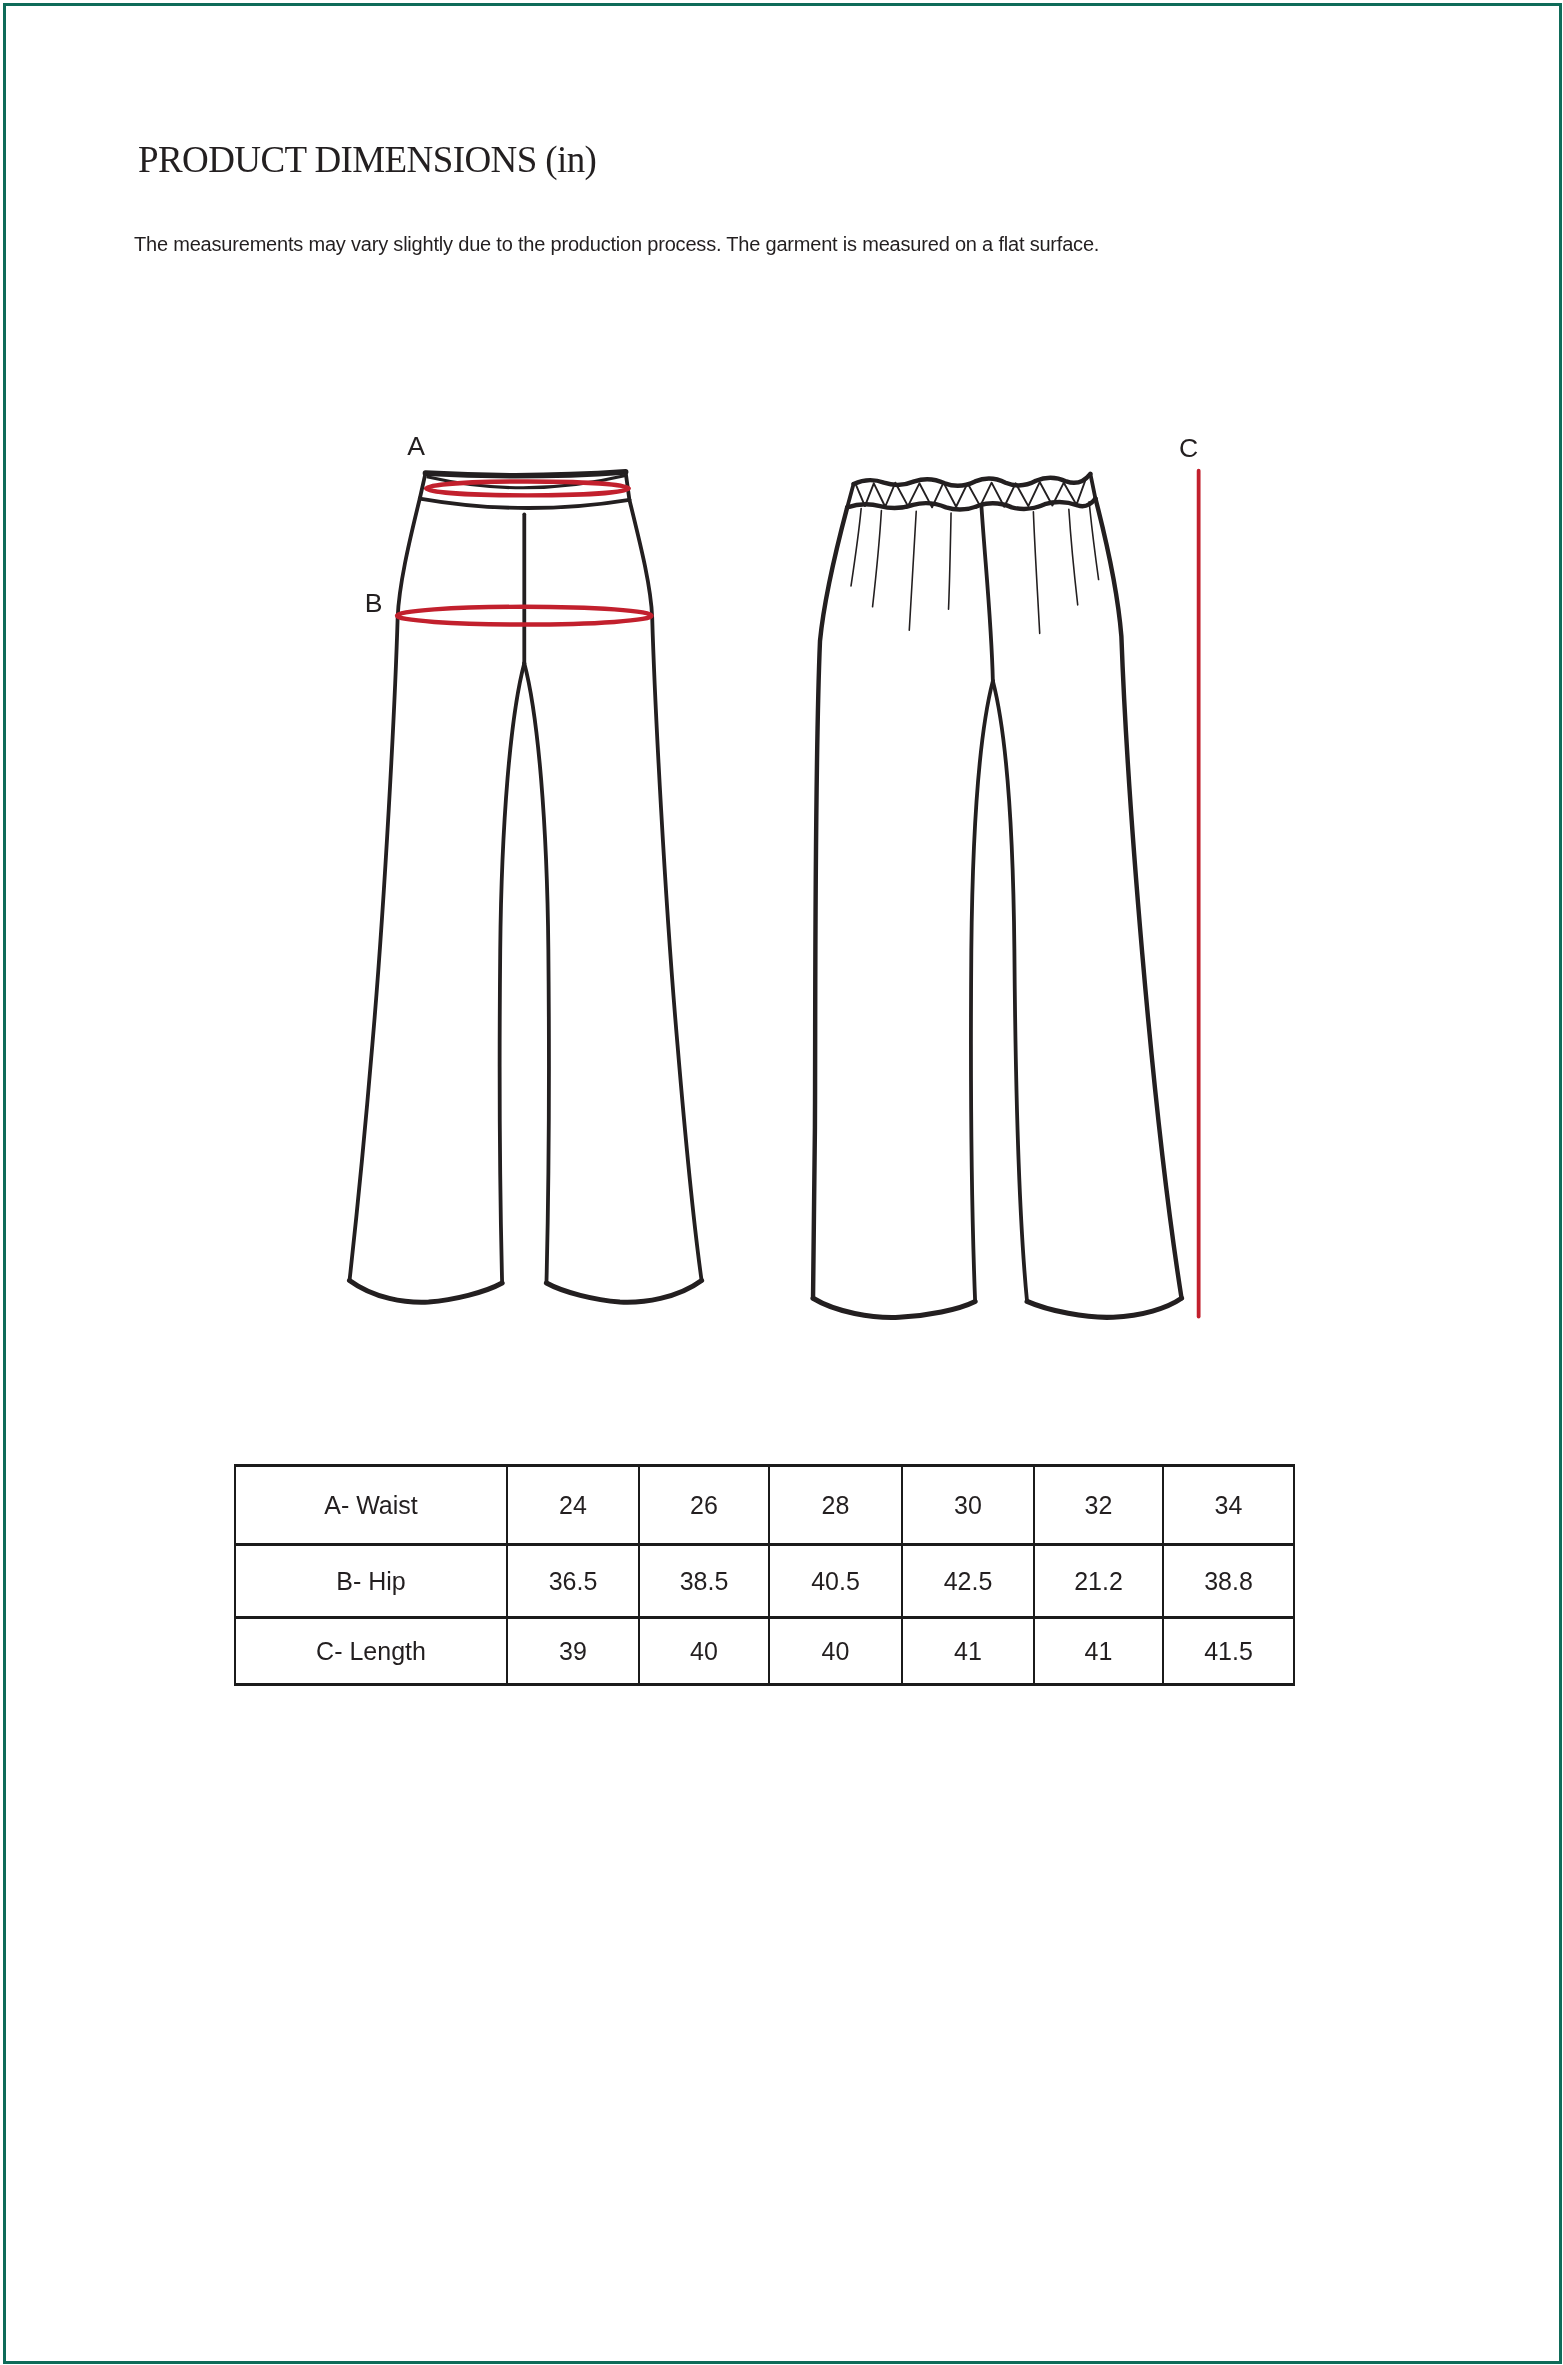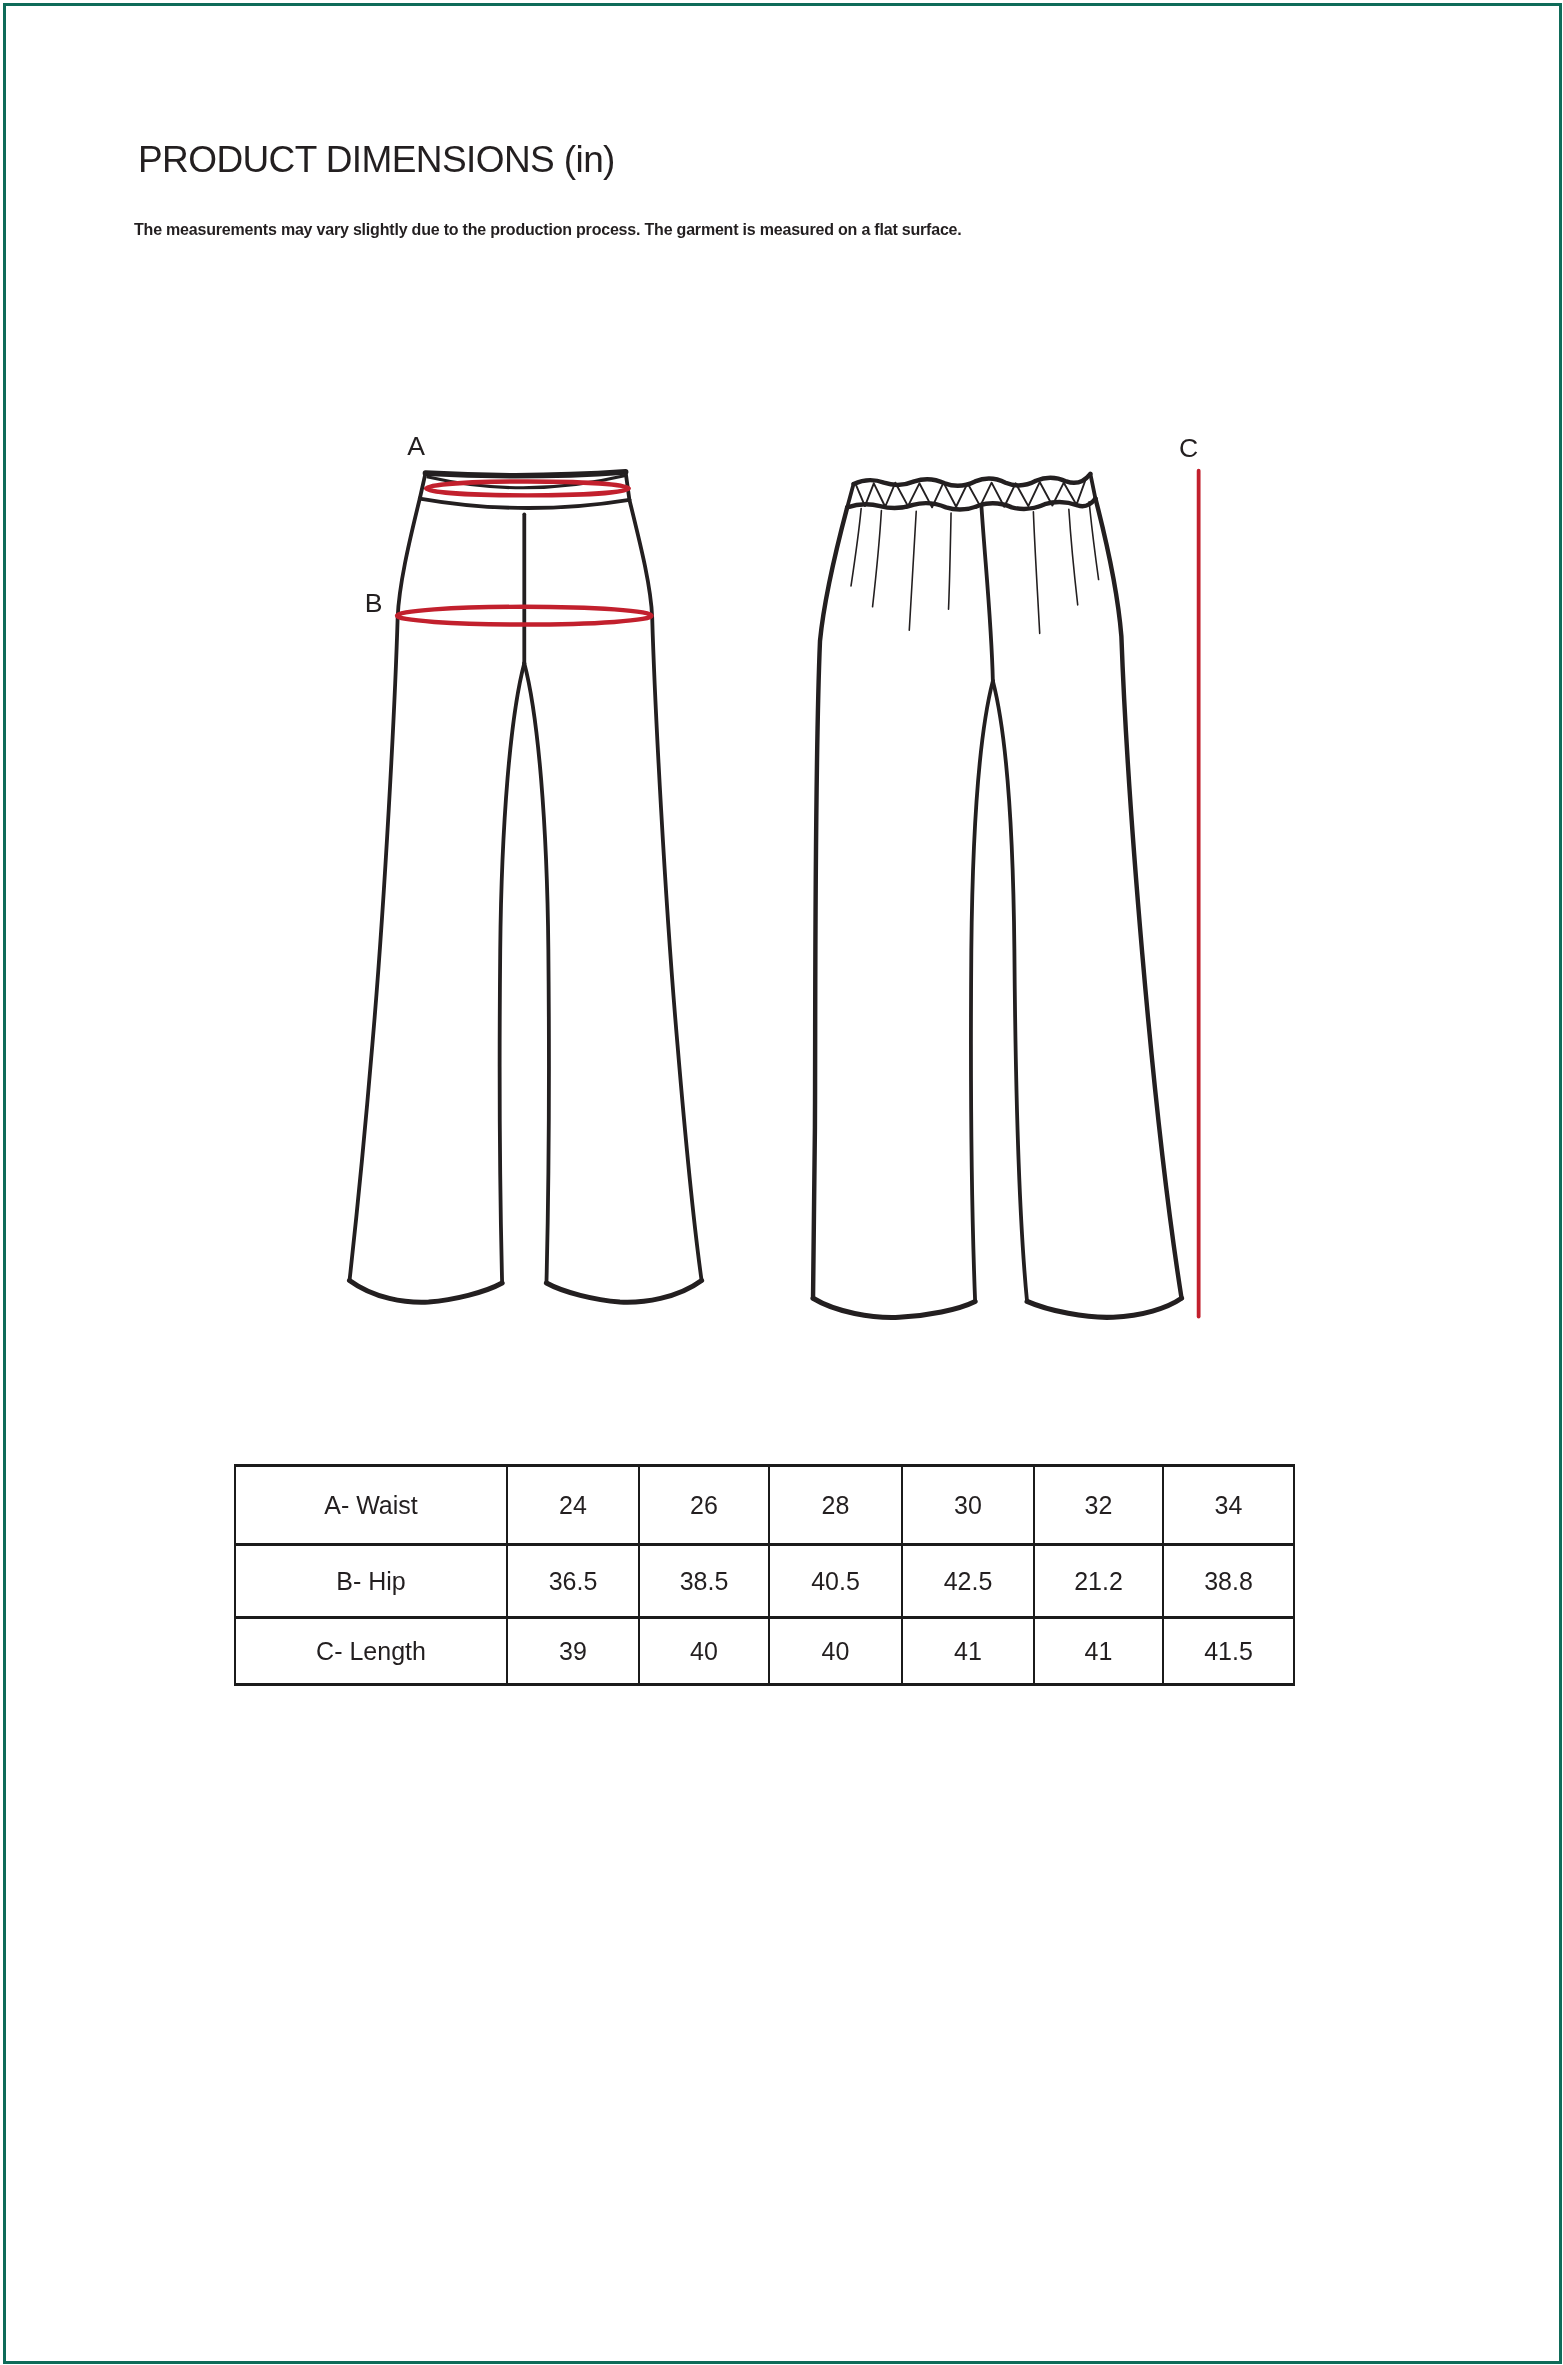--- a/index.html
+++ b/index.html
@@ -8,24 +8,25 @@
     font-family:"Liberation Sans", sans-serif;color:#231f20;
   }
   .page-frame{
     position:absolute;left:2.5px;top:2.5px;right:2.5px;bottom:2.5px;
     border:3.2px solid #0f6b59;pointer-events:none;
   }
   .doc-title{
     position:absolute;left:138px;top:141px;
     font-size:37px;font-weight:400;letter-spacing:-0.6px;line-height:1;
     white-space:nowrap;
+    font-family:Liberation Serif, serif;
   }
   .doc-subtitle{
-    position:absolute;left:134px;top:220px;
-    font-size:16px;font-weight:700;line-height:1.2;letter-spacing:-0.2px;
+    position:absolute;left:134px;top:232px;
+    font-size:20px;font-weight:400;line-height:1.2;letter-spacing:-0.2px;
     white-space:nowrap;
   }
   svg.diagram{position:absolute;left:0;top:0;}
   svg .label{
     font-family:"Liberation Sans", sans-serif;
     font-size:42px;fill:#231f20;
   }
   table.size-table{
     position:absolute;left:234px;top:1464px;
     border-collapse:collapse;table-layout:fixed;

